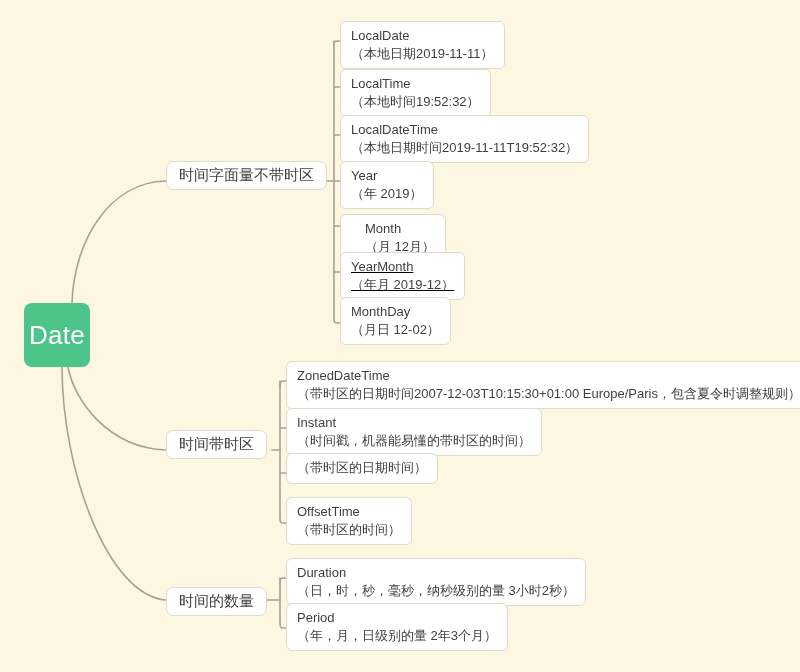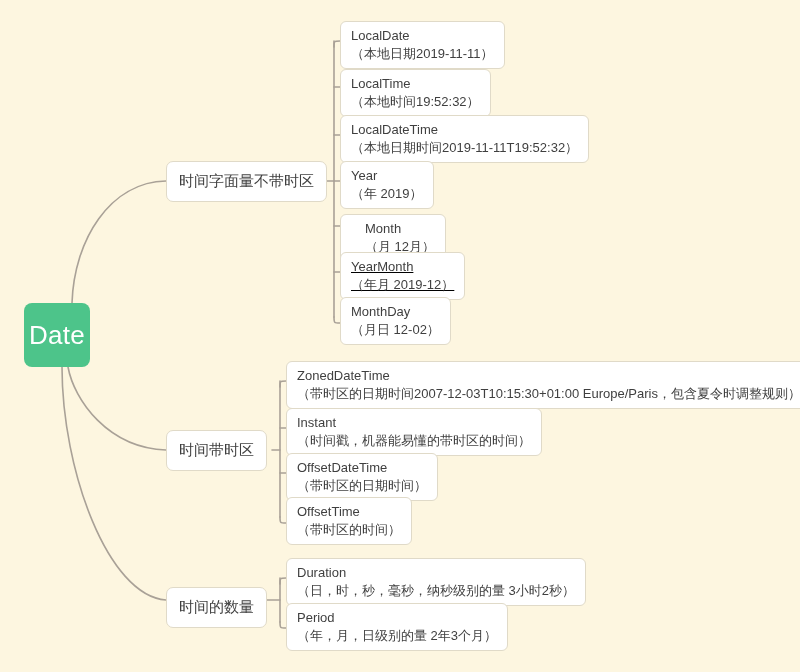--- a/index.html
+++ b/index.html
@@ -49,21 +49,21 @@
     letter-spacing: 0.3px;
   }
 
   
   .branch-node {
     position: absolute;
     background: #ffffff;
     border: 1px solid #e0dac8;
     border-radius: 7px;
     box-sizing: border-box;
-    padding: 10px 12px;
+    padding: 4px 12px;
     display: flex;
     align-items: center;
     white-space: nowrap;
   }
   .branch-label {
     font-size: 15px;
     color: #3f3f3f;
     line-height: 1.25;
   }
 
@@ -171,21 +171,20 @@
 
   <div class="leaf-node" style="left:286px; top:361px;">
     <span class="leaf-title">ZonedDateTime</span>
     <span class="leaf-desc">（带时区的日期时间2007-12-03T10:15:30+01:00 Europe/Paris，包含夏令时调整规则）</span>
   </div>
   <div class="leaf-node" style="left:286px; top:408px;">
     <span class="leaf-title">Instant</span>
     <span class="leaf-desc">（时间戳，机器能易懂的带时区的时间）</span>
   </div>
   <div class="leaf-node" style="left:286px; top:453px;">
-    <span class="leaf-title">OffsetDateTime</span>
     <span class="leaf-desc">（带时区的日期时间）</span>
   </div>
   <div class="leaf-node" style="left:286px; top:497px;">
     <span class="leaf-title">OffsetTime</span>
     <span class="leaf-desc">（带时区的时间）</span>
   </div>
 
   <div class="branch-node" style="left:166px; top:580px;margin-top:7px;">
     <span class="branch-label">时间的数量</span>
   </div>

